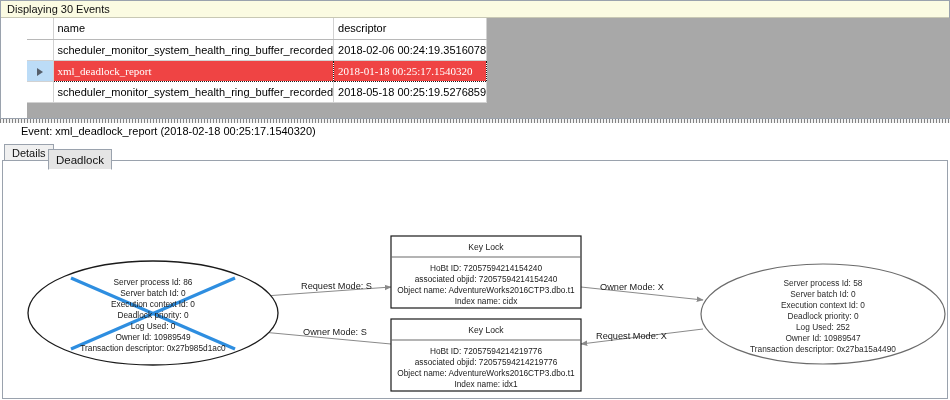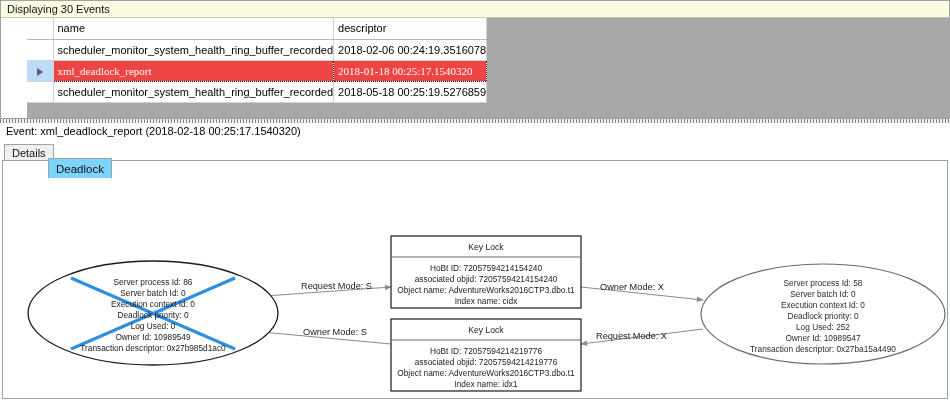--- a/index.html
+++ b/index.html
@@ -125,21 +125,21 @@
   }
 
   
   .event-label {
     position: absolute;
     left: 0;
     top: 123px;
     width: 950px;
     height: 17px;
     line-height: 17px;
-    padding-left: 6px;
+    padding-left: 21px;
     font-size: 11px;
     box-sizing: border-box;
     background: #ffffff;
     white-space: nowrap;
   }
 
   .tabstrip {
     position: absolute;
     left: 0;
     top: 141px;
@@ -157,24 +157,24 @@
     background: #f0f0f0;
     border: 1px solid #9aa2ad;
     border-bottom: none;
     box-sizing: border-box;
     white-space: nowrap;
     color: #111;
   }
   .tab.inactive { left: 4px; }
   .tab.active {
     left: 48px;
-    top: 17px;
+    top: 8px;
     height: 21px;
     line-height: 20px;
-    background: #7dd3fc;
+    background: #e5e5e5;
     border-bottom: 1px solid #ffffff;
     z-index: 3;
     font-size: 11.5px;
   }
 
   .tab-content {
     position: absolute;
     left: 2px;
     top: 160px;
     width: 946px;

